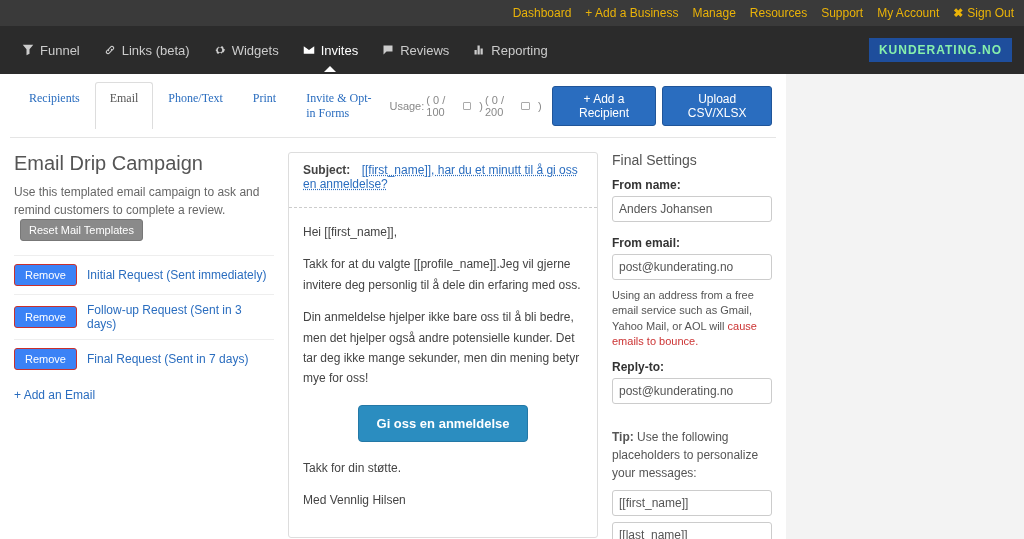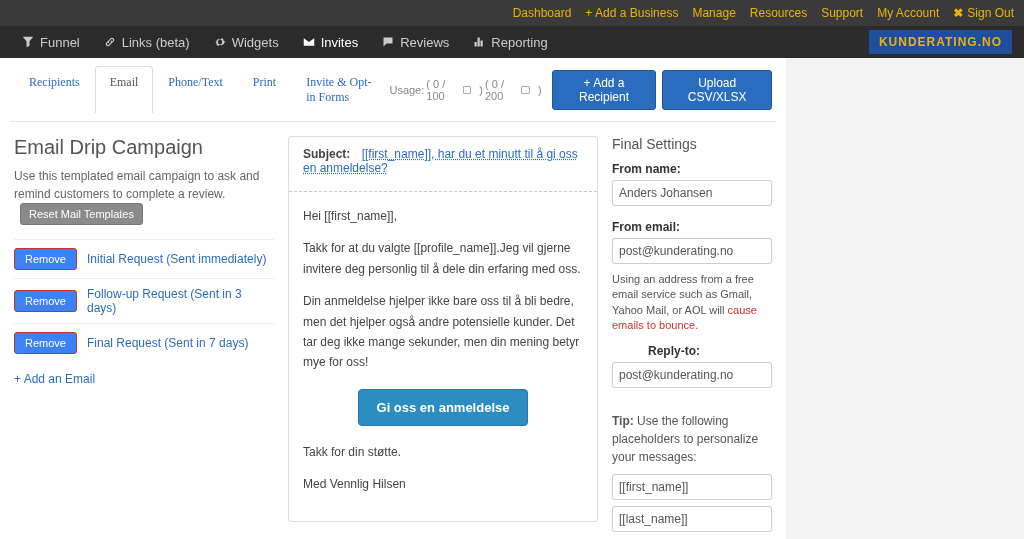--- a/index.html
+++ b/index.html
@@ -5,26 +5,26 @@
   * { box-sizing: border-box; margin: 0; padding: 0; }
   body { font-family: "Helvetica Neue", Arial, sans-serif; font-size: 12px; color: #333; background: #fff; width: 1024px; }
   a { text-decoration: none; }
 
   
   .topbar { background: #3a3a3a; height: 26px; display: flex; justify-content: flex-end; align-items: center; padding: 0 10px; gap: 14px; color: #ddd; font-size: 12px; }
   .topbar a { color: #eab308; cursor: pointer; }
   .signout-x { font-weight: bold; margin-right: 4px; }
 
   
-  .navbar { background: #2b2b2b; height: 32px; display: flex; align-items: center; padding: 0 12px; justify-content: space-between; }
+  .navbar { background: #2b2b2b; height: 48px; display: flex; align-items: center; padding: 0 12px; justify-content: space-between; }
   .nav-left { display: flex; gap: 4px; }
   .nav-item { color: #ccc; padding: 8px 10px; display: flex; align-items: center; gap: 6px; cursor: pointer; font-size: 13px; position: relative; }
   .nav-item.active { color: #fff; }
   .nav-item.active::after { content: ""; position: absolute; bottom: -6px; left: 50%; transform: translateX(-50%); border: 6px solid transparent; border-bottom-color: #fff; }
-  .brand { background: #1e4e9c; color: #eab308; font-weight: bold; letter-spacing: 1px; padding: 5px 10px; font-size: 12px; }
+  .brand { background: #1e4e9c; color: #86efac; font-weight: bold; letter-spacing: 1px; padding: 5px 10px; font-size: 12px; }
 
   
   .ico { display: inline-block; width: 12px; height: 12px; }
   .ico svg { width: 12px; height: 12px; fill: currentColor; }
 
   
   .content { display: flex; padding: 0; }
   .left-area { flex: 0 0 784px; background: #fff; padding: 0 10px; }
   .right-gutter { flex: 1; background: #f3f3f3; min-height: 480px; }
 
@@ -214,21 +214,21 @@
         <label class="rs-label">From name:</label>
         <input class="rs-input" value="Anders Johansen" style="">
 
         <label class="rs-label">From email:</label>
         <input class="rs-input" value="post@kunderating.no" style="">
 
         <div class="rs-note">
           <span class="black">Using an address from a free email service such as Gmail, Yahoo Mail, or AOL will </span><span>cause emails to bounce</span><span>.</span>
         </div>
 
-        <label class="rs-label" style="margin-top:10px;margin-left:36px;">Reply-to:</label>
+        <label class="rs-label" style="margin-top:10px;">Reply-to:</label>
         <input class="rs-input" value="post@kunderating.no" style="">
 
         <div class="tip">
           <b>Tip:</b><span> Use the following placeholders to personalize your messages:</span>
         </div>
         <input class="ph-input" readonly="" value="[[first_name]]" style="">
         <input class="ph-input" readonly="" value="[[last_name]]" style="">
 
         
         

